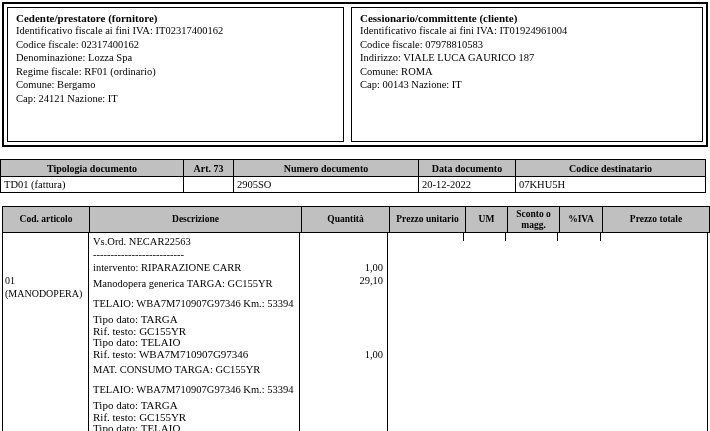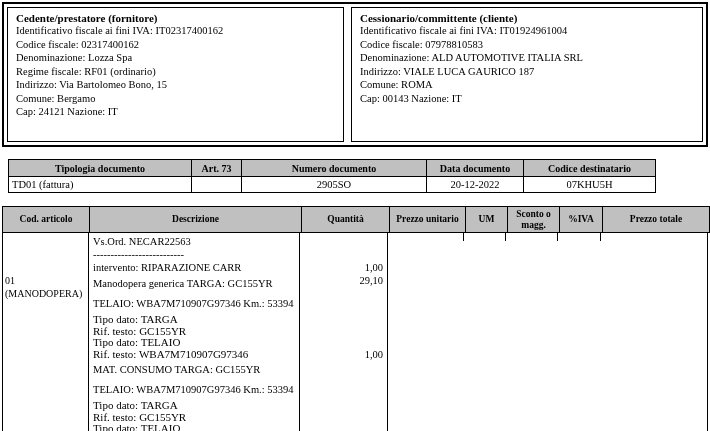--- a/index.html
+++ b/index.html
@@ -15,29 +15,29 @@
   }
   .party-box {
     border:1px solid #000; padding:4px 8px; box-sizing:border-box; overflow:hidden;
   }
   .party-box.left  { width:337px; flex:none; }
   .party-box.right { flex:1; }
   .party-title { font-weight:bold; font-size:11px; white-space:nowrap; }
   .party-line  { font-size:10.5px; line-height:13.5px; white-space:nowrap; }
   
   .doc-table {
-    width:648px; margin:12px 0 0 8px; border-collapse:collapse; table-layout:fixed;
+    width:706px; margin:12px 0 0 0; border-collapse:collapse; table-layout:fixed;
   }
   .doc-table th {
     border:1px solid #000; background:var(--header-bg,#c0c0c0);
     font-size:10px; font-weight:bold; height:16px; text-align:center; padding:0 2px;
   }
   .doc-table td {
     border:1px solid #000; font-size:10.5px; height:15px;
-    text-align:center; padding:0 3px; overflow:hidden;
+    padding:0 3px; overflow:hidden;
   }
   .doc-table td.al { text-align:left; }
   
   .items-header {
     width:708px; margin:13px 0 0 2px; border-collapse:collapse; table-layout:fixed;
   }
   .items-header th {
     border:1px solid #000; background:var(--header-bg,#c0c0c0);
     font-size:9.5px; font-weight:bold; height:25px; text-align:center;
     padding:0 1px; line-height:1.15; overflow:hidden;
@@ -75,31 +75,29 @@
 <body>
 
 <div class="party-frame">
   <div class="party-box left">
     <div class="party-title">Cedente/prestatore (fornitore)</div>
     <div>
         <div class="party-line">Identificativo fiscale ai fini IVA: IT02317400162</div>
         <div class="party-line">Codice fiscale: 02317400162</div>
         <div class="party-line">Denominazione: Lozza Spa</div>
         <div class="party-line">Regime fiscale: RF01 (ordinario)</div>
-        <div class="party-line">Indirizzo: Via Bartolomeo Bono, 15</div>
         <div class="party-line">Comune: Bergamo</div>
         <div class="party-line">Cap: 24121 Nazione: IT</div>
       </div>
   </div>
   <div class="party-box right">
     <div class="party-title">Cessionario/committente (cliente)</div>
     <div>
         <div class="party-line">Identificativo fiscale ai fini IVA: IT01924961004</div>
         <div class="party-line">Codice fiscale: 07978810583</div>
-        <div class="party-line">Denominazione: ALD AUTOMOTIVE ITALIA SRL</div>
         <div class="party-line">Indirizzo: VIALE LUCA GAURICO 187</div>
         <div class="party-line">Comune: ROMA</div>
         <div class="party-line">Cap: 00143 Nazione: IT</div>
       </div>
   </div>
 </div>
 
 <table class="doc-table">
   <colgroup>
     <col style="width:183px">

